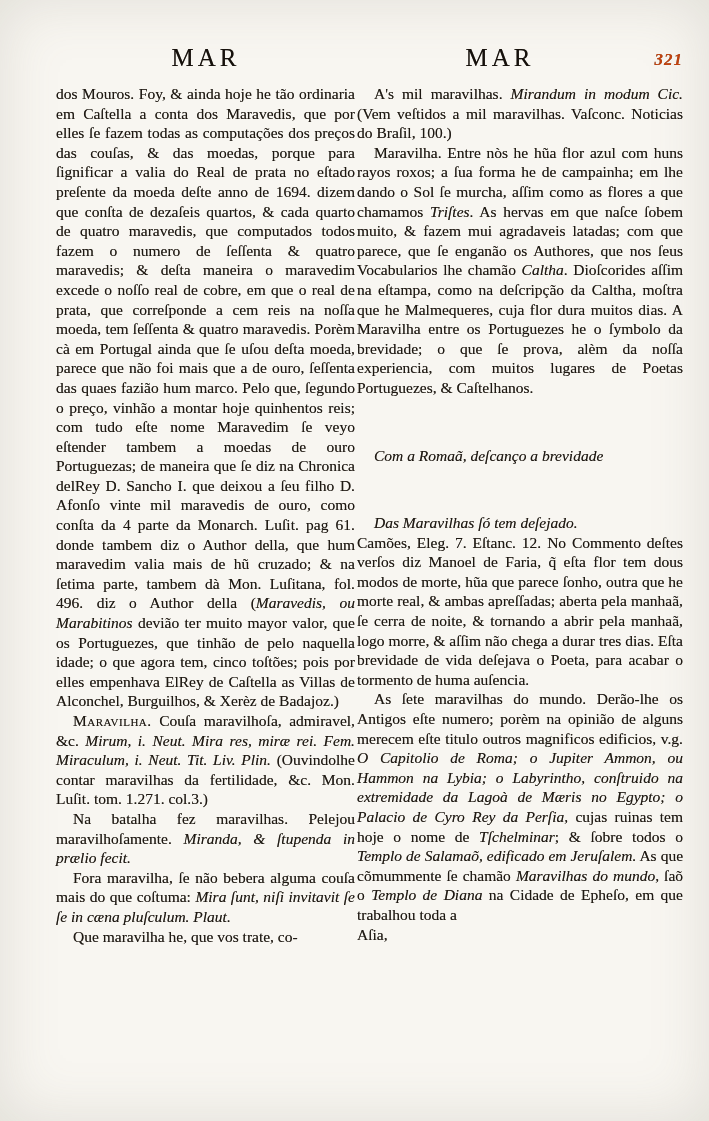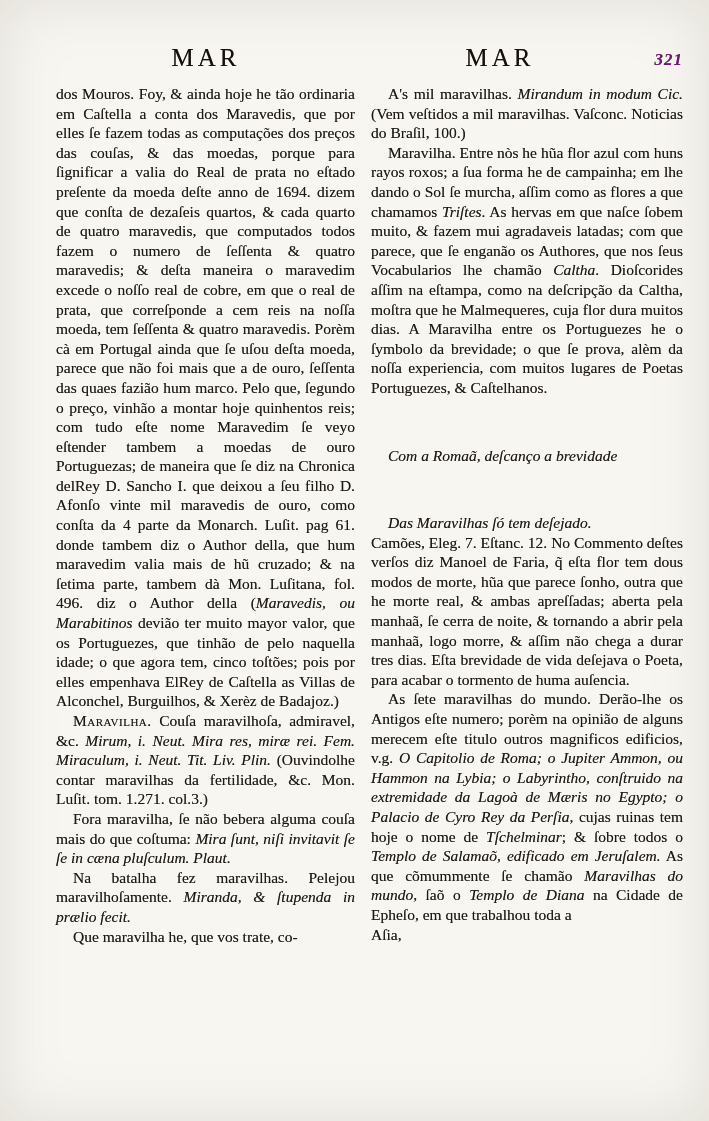--- a/index.html
+++ b/index.html
@@ -15,26 +15,26 @@
   .page-header { position: absolute; top: 0; left: 0; right: 0; height: 84px; }
   .running-head {
     position: absolute; top: 44px;
     font-size: 25px; font-weight: normal; letter-spacing: 4px;
     text-align: center; color: #15100b;
   }
   .running-head.left  { left: 56px;  width: 300px; }
   .running-head.right { left: 352px; width: 296px; }
   .page-number {
     position: absolute; top: 50px; right: 26px;
-    font-size: 17px; font-weight: bold; font-style: italic; color: #701a75;
+    font-size: 17px; font-weight: bold; font-style: italic; color: #c2410c;
     letter-spacing: 1px;
   }
   .columns {
     position: absolute; top: 84px; left: 0; right: 0;
-    display: flex; gap: 16px;
+    display: flex; gap: 2px;
     padding: 0 26px 0 56px;
   }
   .col { font-size: 15.5px; line-height: 19.6px; }
   .col-left  { flex: none; width: 299px; }
   .col-right { flex: 1; }
   .para { margin: 0; text-align: justify; text-justify: inter-word; hyphens: none; }
   .para.indent { text-indent: 17px; }
   .para.verse { text-align: left; text-indent: 17px; font-style: italic; margin-top: 48px; }
   .para.catchword { text-align: left; }
   .it { font-style: italic; }
@@ -48,22 +48,22 @@
 <div class="page">
   <div class="page-header">
     <span class="running-head left">MAR</span>
     <span class="running-head right">MAR</span>
     <span class="page-number">321</span>
   </div>
   <div class="columns">
     <div class="col col-left" id="col-left">
         <p class="para"><span>dos Mouros. Foy, &amp; ainda hoje he tão ordinaria em Caſtella a conta dos Maravedis, que por elles ſe fazem todas as computações dos preços das couſas, &amp; das moedas, porque para ſignificar a valia do Real de prata no eſtado preſente da moeda deſte anno de 1694. dizem que conſta de dezaſeis quartos, &amp; cada quarto de quatro maravedis, que computados todos fazem o numero de ſeſſenta &amp; quatro maravedis; &amp; deſta maneira o maravedim excede o noſſo real de cobre, em que o real de prata, que correſponde a cem reis na noſſa moeda, tem ſeſſenta &amp; quatro maravedis. Porèm cà em Portugal ainda que ſe uſou deſta moeda, parece que não foi mais que a de ouro, ſeſſenta das quaes fazião hum marco. Pelo que, ſegundo o preço, vinhão a montar hoje quinhentos reis; com tudo eſte nome Maravedim ſe veyo eſtender tambem a moedas de ouro Portuguezas; de maneira que ſe diz na Chronica delRey D. Sancho I. que deixou a ſeu filho D. Afonſo vinte mil maravedis de ouro, como conſta da 4 parte da Monarch. Luſit. pag 61. donde tambem diz o Author della, que hum maravedim valia mais de hũ cruzado; &amp; na ſetima parte, tambem dà Mon. Luſitana, fol. 496. diz o Author della (</span><span class="it">Maravedis, ou Marabitinos</span><span> devião ter muito mayor valor, que os Portuguezes, que tinhão de pelo naquella idade; o que agora tem, cinco toſtões; pois por elles empenhava ElRey de Caſtella as Villas de Alconchel, Burguilhos, &amp; Xerèz de Badajoz.)</span></p>
         <p class="para indent"><span class="sc">Maravilha.</span><span> Couſa maravilhoſa, admiravel, &amp;c. </span><span class="it">Mirum, i. Neut. Mira res, miræ rei. Fem. Miraculum, i. Neut. Tit. Liv. Plin.</span><span> (Ouvindolhe contar maravilhas da fertilidade, &amp;c. Mon. Luſit. tom. 1.271. col.3.)</span></p>
+        <p class="para indent"><span>Na batalha fez maravilhas. Pelejou maravilhoſamente. </span><span class="it">Miranda, &amp; ſtupenda in prælio fecit.</span></p>
         <p class="para indent"><span>Fora maravilha, ſe não bebera alguma couſa mais do que coſtuma: </span><span class="it">Mira ſunt, niſi invitavit ſe ſe in cæna pluſculum. Plaut.</span></p>
-        <p class="para indent"><span>Na batalha fez maravilhas. Pelejou maravilhoſamente. </span><span class="it">Miranda, &amp; ſtupenda in prælio fecit.</span></p>
         <p class="para indent"><span>Que maravilha he, que vos trate, co-</span></p>
       </div>
     <div class="col col-right" id="col-right">
         <p class="para indent"><span>A's mil maravilhas. </span><span class="it">Mirandum in modum Cic.</span><span> (Vem veſtidos a mil maravilhas. Vaſconc. Noticias do Braſil, 100.)</span></p>
         <p class="para indent"><span>Maravilha. Entre nòs he hũa flor azul com huns rayos roxos; a ſua forma he de campainha; em lhe dando o Sol ſe murcha, aſſim como as flores a que chamamos </span><span class="it">Triſtes</span><span>. As hervas em que naſce ſobem muito, &amp; fazem mui agradaveis latadas; com que parece, que ſe enganão os Authores, que nos ſeus Vocabularios lhe chamão </span><span class="it">Caltha</span><span>. Dioſcorides aſſim na eſtampa, como na deſcripção da Caltha, moſtra que he Malmequeres, cuja flor dura muitos dias. A Maravilha entre os Portuguezes he o ſymbolo da brevidade; o que ſe prova, alèm da noſſa experiencia, com muitos lugares de Poetas Portuguezes, &amp; Caſtelhanos.</span></p>
         <p class="para verse"><span>Com a Romaã, deſcanço a brevidade</span></p>
         <p class="para verse"><span>Das Maravilhas ſó tem deſejado.</span></p>
         <p class="para"><span>Camões, Eleg. 7. Eſtanc. 12. No Commento deſtes verſos diz Manoel de Faria, q̃ eſta flor tem dous modos de morte, hũa que parece ſonho, outra que he morte real, &amp; ambas apreſſadas; aberta pela manhaã, ſe cerra de noite, &amp; tornando a abrir pela manhaã, logo morre, &amp; aſſim não chega a durar tres dias. Eſta brevidade de vida deſejava o Poeta, para acabar o tormento de huma auſencia.</span></p>
         <p class="para indent"><span>As ſete maravilhas do mundo. Derão-lhe os Antigos eſte numero; porèm na opinião de alguns merecem eſte titulo outros magnificos edificios, v.g. </span><span class="it">O Capitolio de Roma; o Jupiter Ammon, ou Hammon na Lybia; o Labyrintho, conſtruido na extremidade da Lagoà de Mæris no Egypto; o Palacio de Cyro Rey da Perſia,</span><span> cujas ruinas tem hoje o nome de </span><span class="it">Tſchelminar</span><span>; &amp; ſobre todos o </span><span class="it">Templo de Salamaõ, edificado em Jeruſalem.</span><span> As que cõmummente ſe chamão </span><span class="it">Maravilhas do mundo</span><span>, ſaõ o </span><span class="it">Templo de Diana</span><span> na Cidade de Epheſo, em que trabalhou toda a</span></p>
         <p class="para catchword"><span>Aſia,</span></p>

